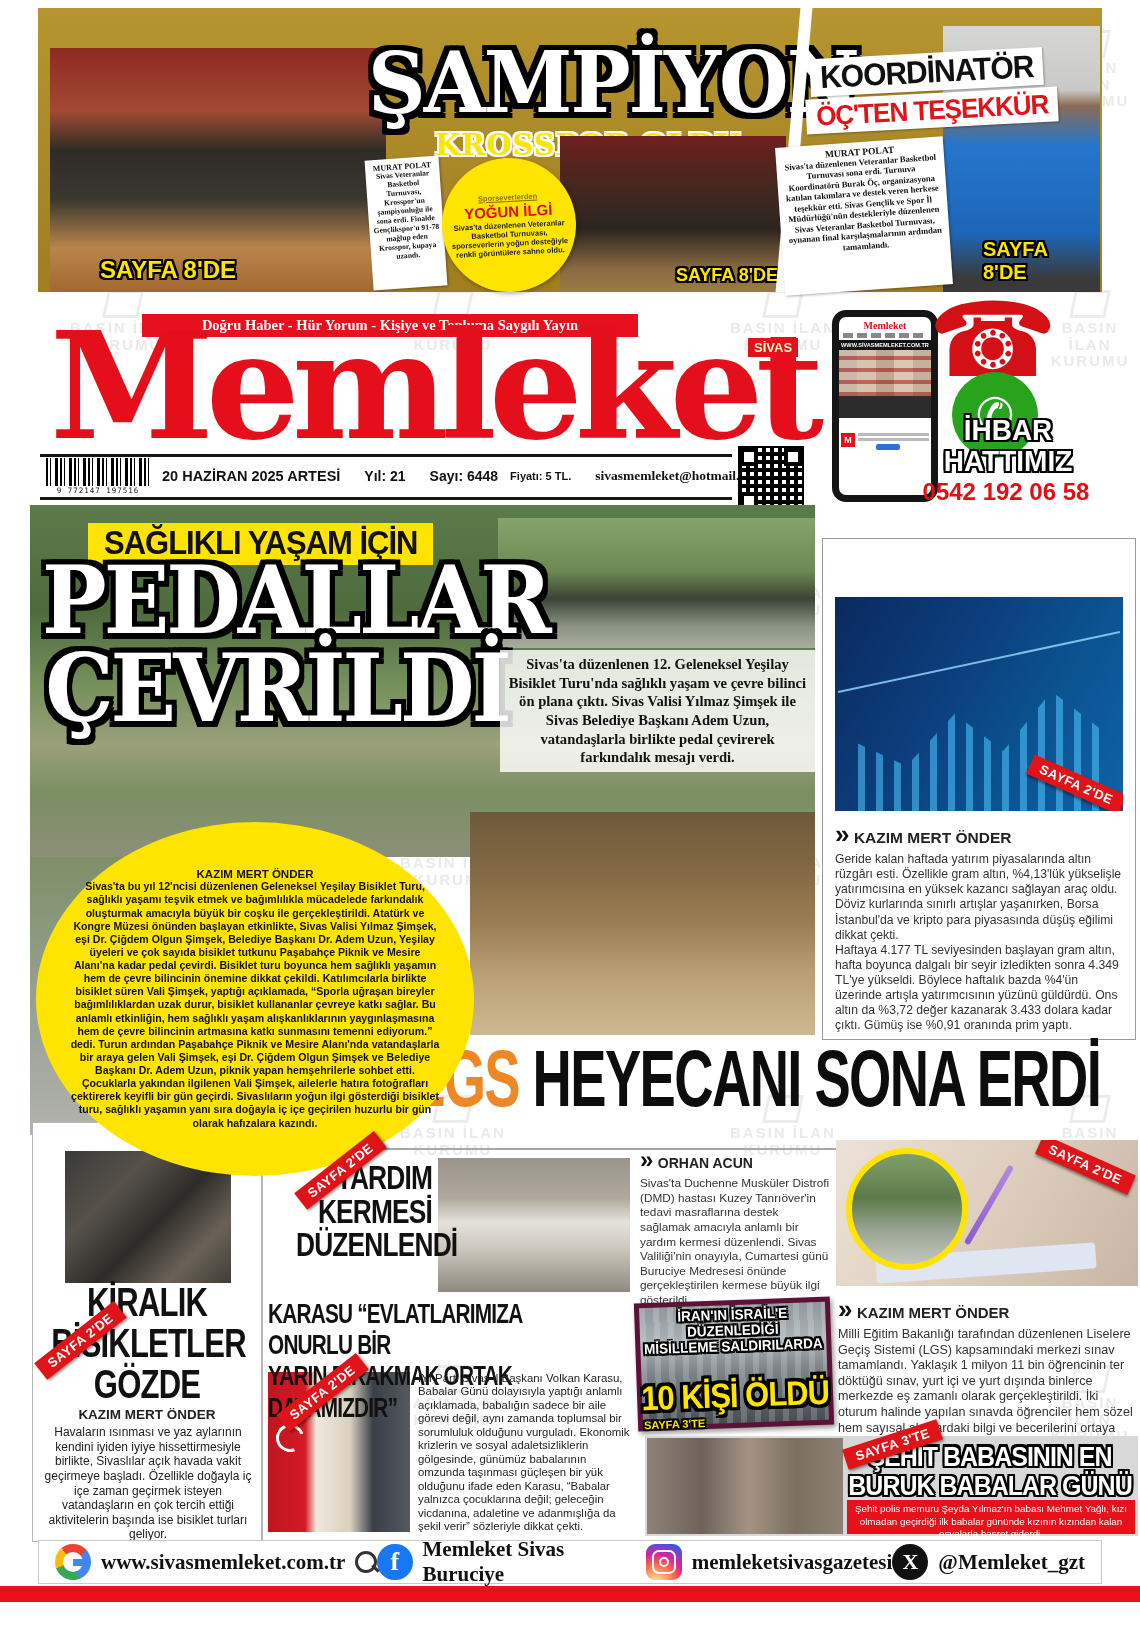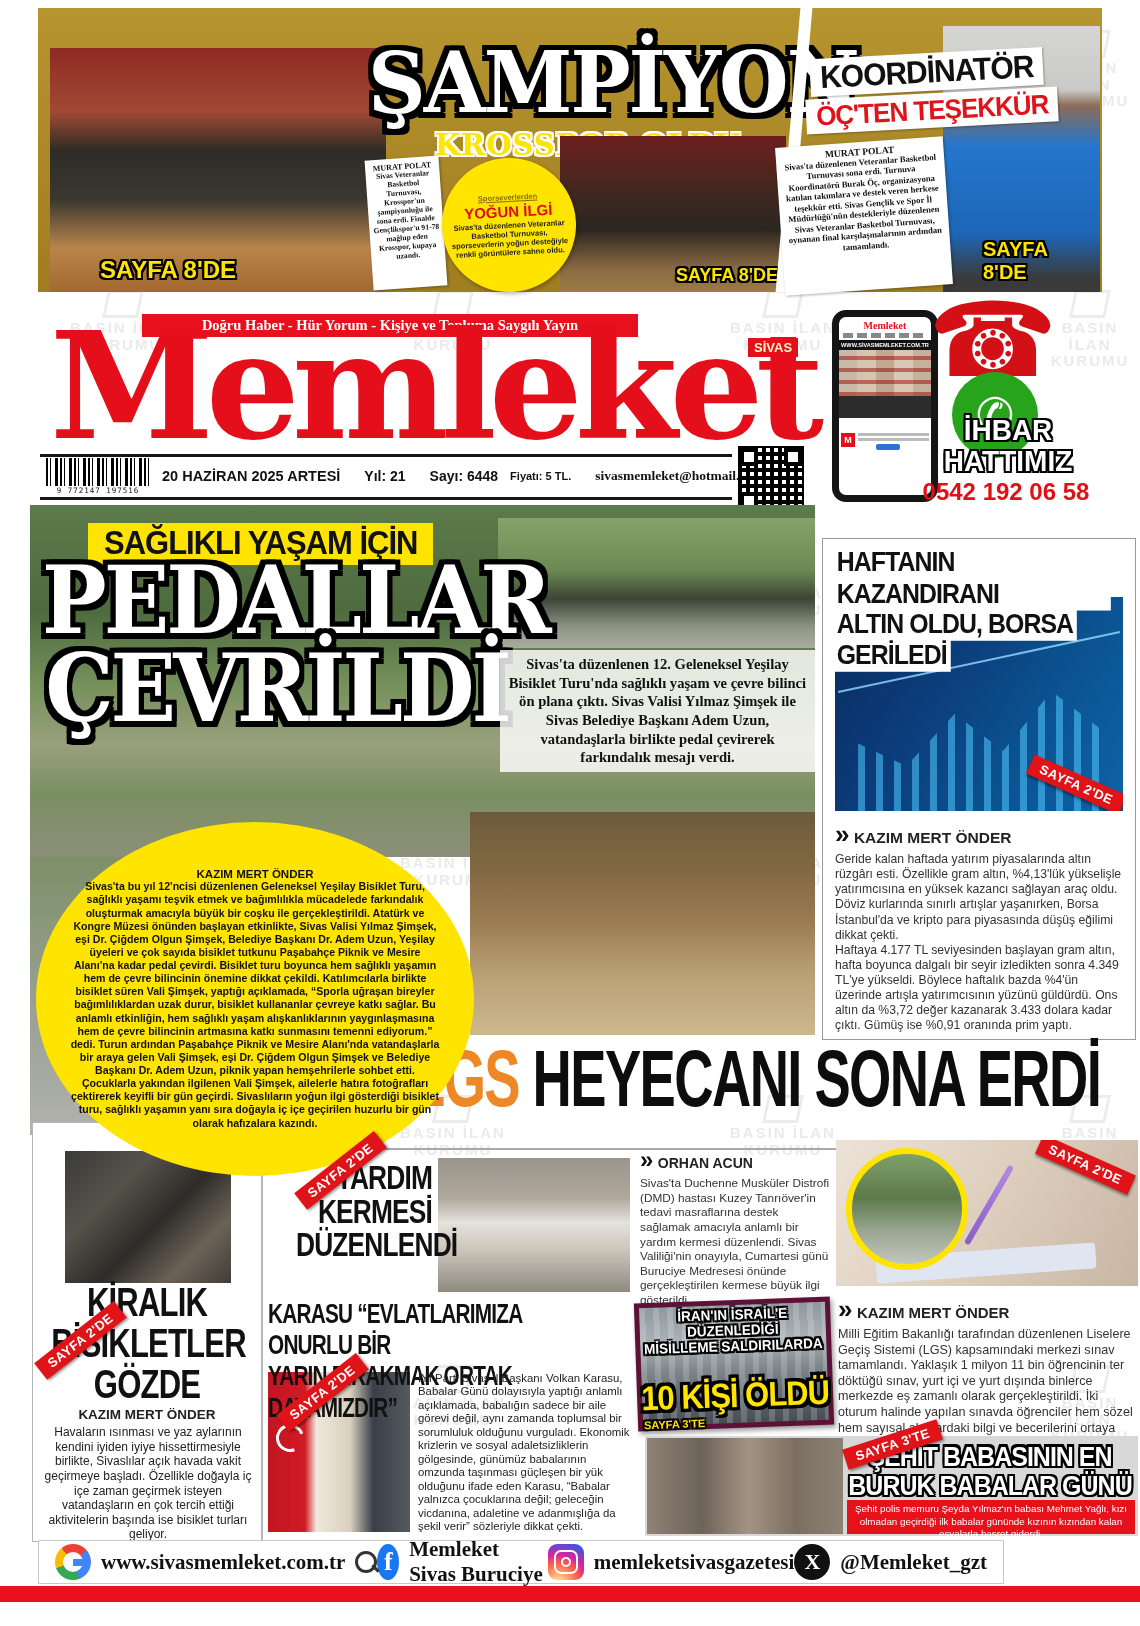--- a/index.html
+++ b/index.html
@@ -280,25 +280,20 @@
     <div style="font-weight:bold;font-size:10.6px;line-height:1.24;color:#111;">Sivas'ta bu yıl 12'ncisi düzenlenen Geleneksel Yeşilay Bisiklet Turu, sağlıklı yaşamı teşvik etmek ve bağımlılıkla mücadelede farkındalık oluşturmak amacıyla büyük bir coşku ile gerçekleştirildi. Atatürk ve Kongre Müzesi önünden başlayan etkinlikte, Sivas Valisi Yılmaz Şimşek, eşi Dr. Çiğdem Olgun Şimşek, Belediye Başkanı Dr. Adem Uzun, Yeşilay üyeleri ve çok sayıda bisiklet tutkunu Paşabahçe Piknik ve Mesire Alanı'na kadar pedal çevirdi. Bisiklet turu boyunca hem sağlıklı yaşamın hem de çevre bilincinin önemine dikkat çekildi. Katılımcılarla birlikte bisiklet süren Vali Şimşek, yaptığı açıklamada, “Sporla uğraşan bireyler bağımlılıklardan uzak durur, bisiklet kullananlar çevreye katkı sağlar. Bu anlamlı etkinliğin, hem sağlıklı yaşam alışkanlıklarının yaygınlaşmasına hem de çevre bilincinin artmasına katkı sunmasını temenni ediyorum.” dedi. Turun ardından Paşabahçe Piknik ve Mesire Alanı'nda vatandaşlarla bir araya gelen Vali Şimşek, eşi Dr. Çiğdem Olgun Şimşek ve Belediye Başkanı Dr. Adem Uzun, piknik yapan hemşehrilerle sohbet etti. Çocuklarla yakından ilgilenen Vali Şimşek, ailelerle hatıra fotoğrafları çektirerek keyifli bir gün geçirdi. Sivaslıların yoğun ilgi gösterdiği bisiklet turu, sağlıklı yaşamın yanı sıra doğayla iç içe geçirilen huzurlu bir gün olarak hafızalara kazındı.</div>
   </div>
 
   <div class="abs" style="left:822px;top:538px;width:314px;height:502px;background:#fff;border:1.5px solid #9a9a9a;box-sizing:border-box;z-index:4;overflow:hidden;">
     <div class="photo" style="left:12px;top:58px;width:288px;height:214px;background:
          linear-gradient(120deg,#0a2a5e 0%,#0c3f7e 40%,#0b518f 65%,#0e63a6 100%);">
       <div style="position:absolute;left:8%;bottom:0;width:84%;height:70%;background:repeating-linear-gradient(90deg,rgba(80,200,255,.55) 0 7px,transparent 7px 18px);clip-path:polygon(0 100%,0 55%,20% 70%,40% 35%,60% 60%,80% 20%,100% 45%,100% 100%);"></div>
       <div style="position:absolute;left:0;top:30%;width:100%;height:2px;background:rgba(150,220,255,.8);transform:rotate(-12deg);"></div>
       <div class="tag rot-r" style="right:-4px;bottom:16px;">SAYFA 2'DE</div>
     </div>
-    <div style="position:absolute;left:10px;top:8px;">
-      <div class="hs" style="display:inline-block;background:#fff;font-size:27px;letter-spacing:-1px;padding:0 4px;transform:scale(.92,1.05);transform-origin:left;">HAFTANIN KAZANDIRANI</div><br>
-      <div class="hs" style="display:inline-block;background:#fff;font-size:27px;letter-spacing:-1px;padding:0 4px;transform:scale(.92,1.05);transform-origin:left;">ALTIN OLDU, BORSA</div><br>
-      <div class="hs" style="display:inline-block;background:#fff;font-size:27px;letter-spacing:-1px;padding:0 4px;transform:scale(.92,1.05);transform-origin:left;">GERİLEDİ</div>
-    </div>
     <div style="position:absolute;left:12px;top:280px;width:288px;">
       <span class="chev" style="font-size:26px;">»</span>
       <span style="font-weight:bold;font-size:15.5px;color:#222;">KAZIM MERT ÖNDER</span>
       <div class="body-txt" style="font-size:12.2px;margin-top:2px;">Geride kalan haftada yatırım piyasalarında altın rüzgârı esti. Özellikle gram altın, %4,13'lük yükselişle yatırımcısına en yüksek kazancı sağlayan araç oldu. Döviz kurlarında sınırlı artışlar yaşanırken, Borsa İstanbul'da ve kripto para piyasasında düşüş eğilimi dikkat çekti.</div>
       <div class="body-txt" style="font-size:12.2px;">Haftaya 4.177 TL seviyesinden başlayan gram altın, hafta boyunca dalgalı bir seyir izledikten sonra 4.349 TL'ye yükseldi. Böylece haftalık bazda %4'ün üzerinde artışla yatırımcısının yüzünü güldürdü. Ons altın da %3,72 değer kazanarak 3.433 dolara kadar çıktı. Gümüş ise %0,91 oranında prim yaptı.</div>
     </div>
   </div>
 
   <div class="abs" style="left:412px;top:1032px;width:730px;white-space:nowrap;z-index:4;">
     <span class="hs" style="display:inline-block;transform:scale(.8,1.18);transform-origin:left top;font-size:68px;letter-spacing:-2px;">
@@ -371,21 +366,21 @@
   <div class="abs" style="left:645px;top:1436px;width:493px;height:100px;background:#d8d8d8;z-index:4;">
     <div class="photo" style="left:2px;top:2px;width:196px;height:96px;background:linear-gradient(90deg,#8f8276 0%,#6e635a 28%,#a39382 52%,#7b6f62 76%,#8d8174 100%);"></div>
     <div class="hs ts-b2" style="position:absolute;left:200px;top:8px;width:290px;text-align:center;color:#fff;font-size:25px;line-height:27px;letter-spacing:-1px;transform:scaleY(1.08);">
       <div>ŞEHİT BABASININ EN</div>
       <div>BURUK BABALAR GÜNÜ</div>
     </div>
     <div class="tag" style="left:198px;top:-2px;transform:rotate(-18deg);">SAYFA 3'TE</div>
     <div style="position:absolute;left:202px;top:64px;width:288px;height:34px;background:#e6111b;color:#fff;font-size:9.8px;line-height:1.3;text-align:center;padding:3px 6px;box-sizing:border-box;">Şehit polis memuru Şeyda Yılmaz'ın babası Mehmet Yağlı, kızı olmadan geçirdiği ilk babalar gününde kızının kızından kalan eşyalarla hasret giderdi.</div>
   </div>
 
-  <div class="abs" style="left:38px;top:1540px;width:966px;height:44px;border:1px solid #c9c9c9;box-sizing:border-box;background:#fff;display:flex;align-items:center;justify-content:space-between;padding:0 16px;z-index:5;">
+  <div class="abs" style="left:38px;top:1540px;width:1064px;height:44px;border:1px solid #c9c9c9;box-sizing:border-box;background:#fff;display:flex;align-items:center;justify-content:space-between;padding:0 16px;z-index:5;">
     <div class="footer-item">
       <div class="g-icon">
           <div class="in"></div>
           <div class="bar"></div>
         </div>
       <span>www.sivasmemleket.com.tr</span>
       <span class="mag"></span>
     </div>
     <div class="footer-item">
       <div class="circ" style="width:36px;height:36px;background:#1877f2;">

